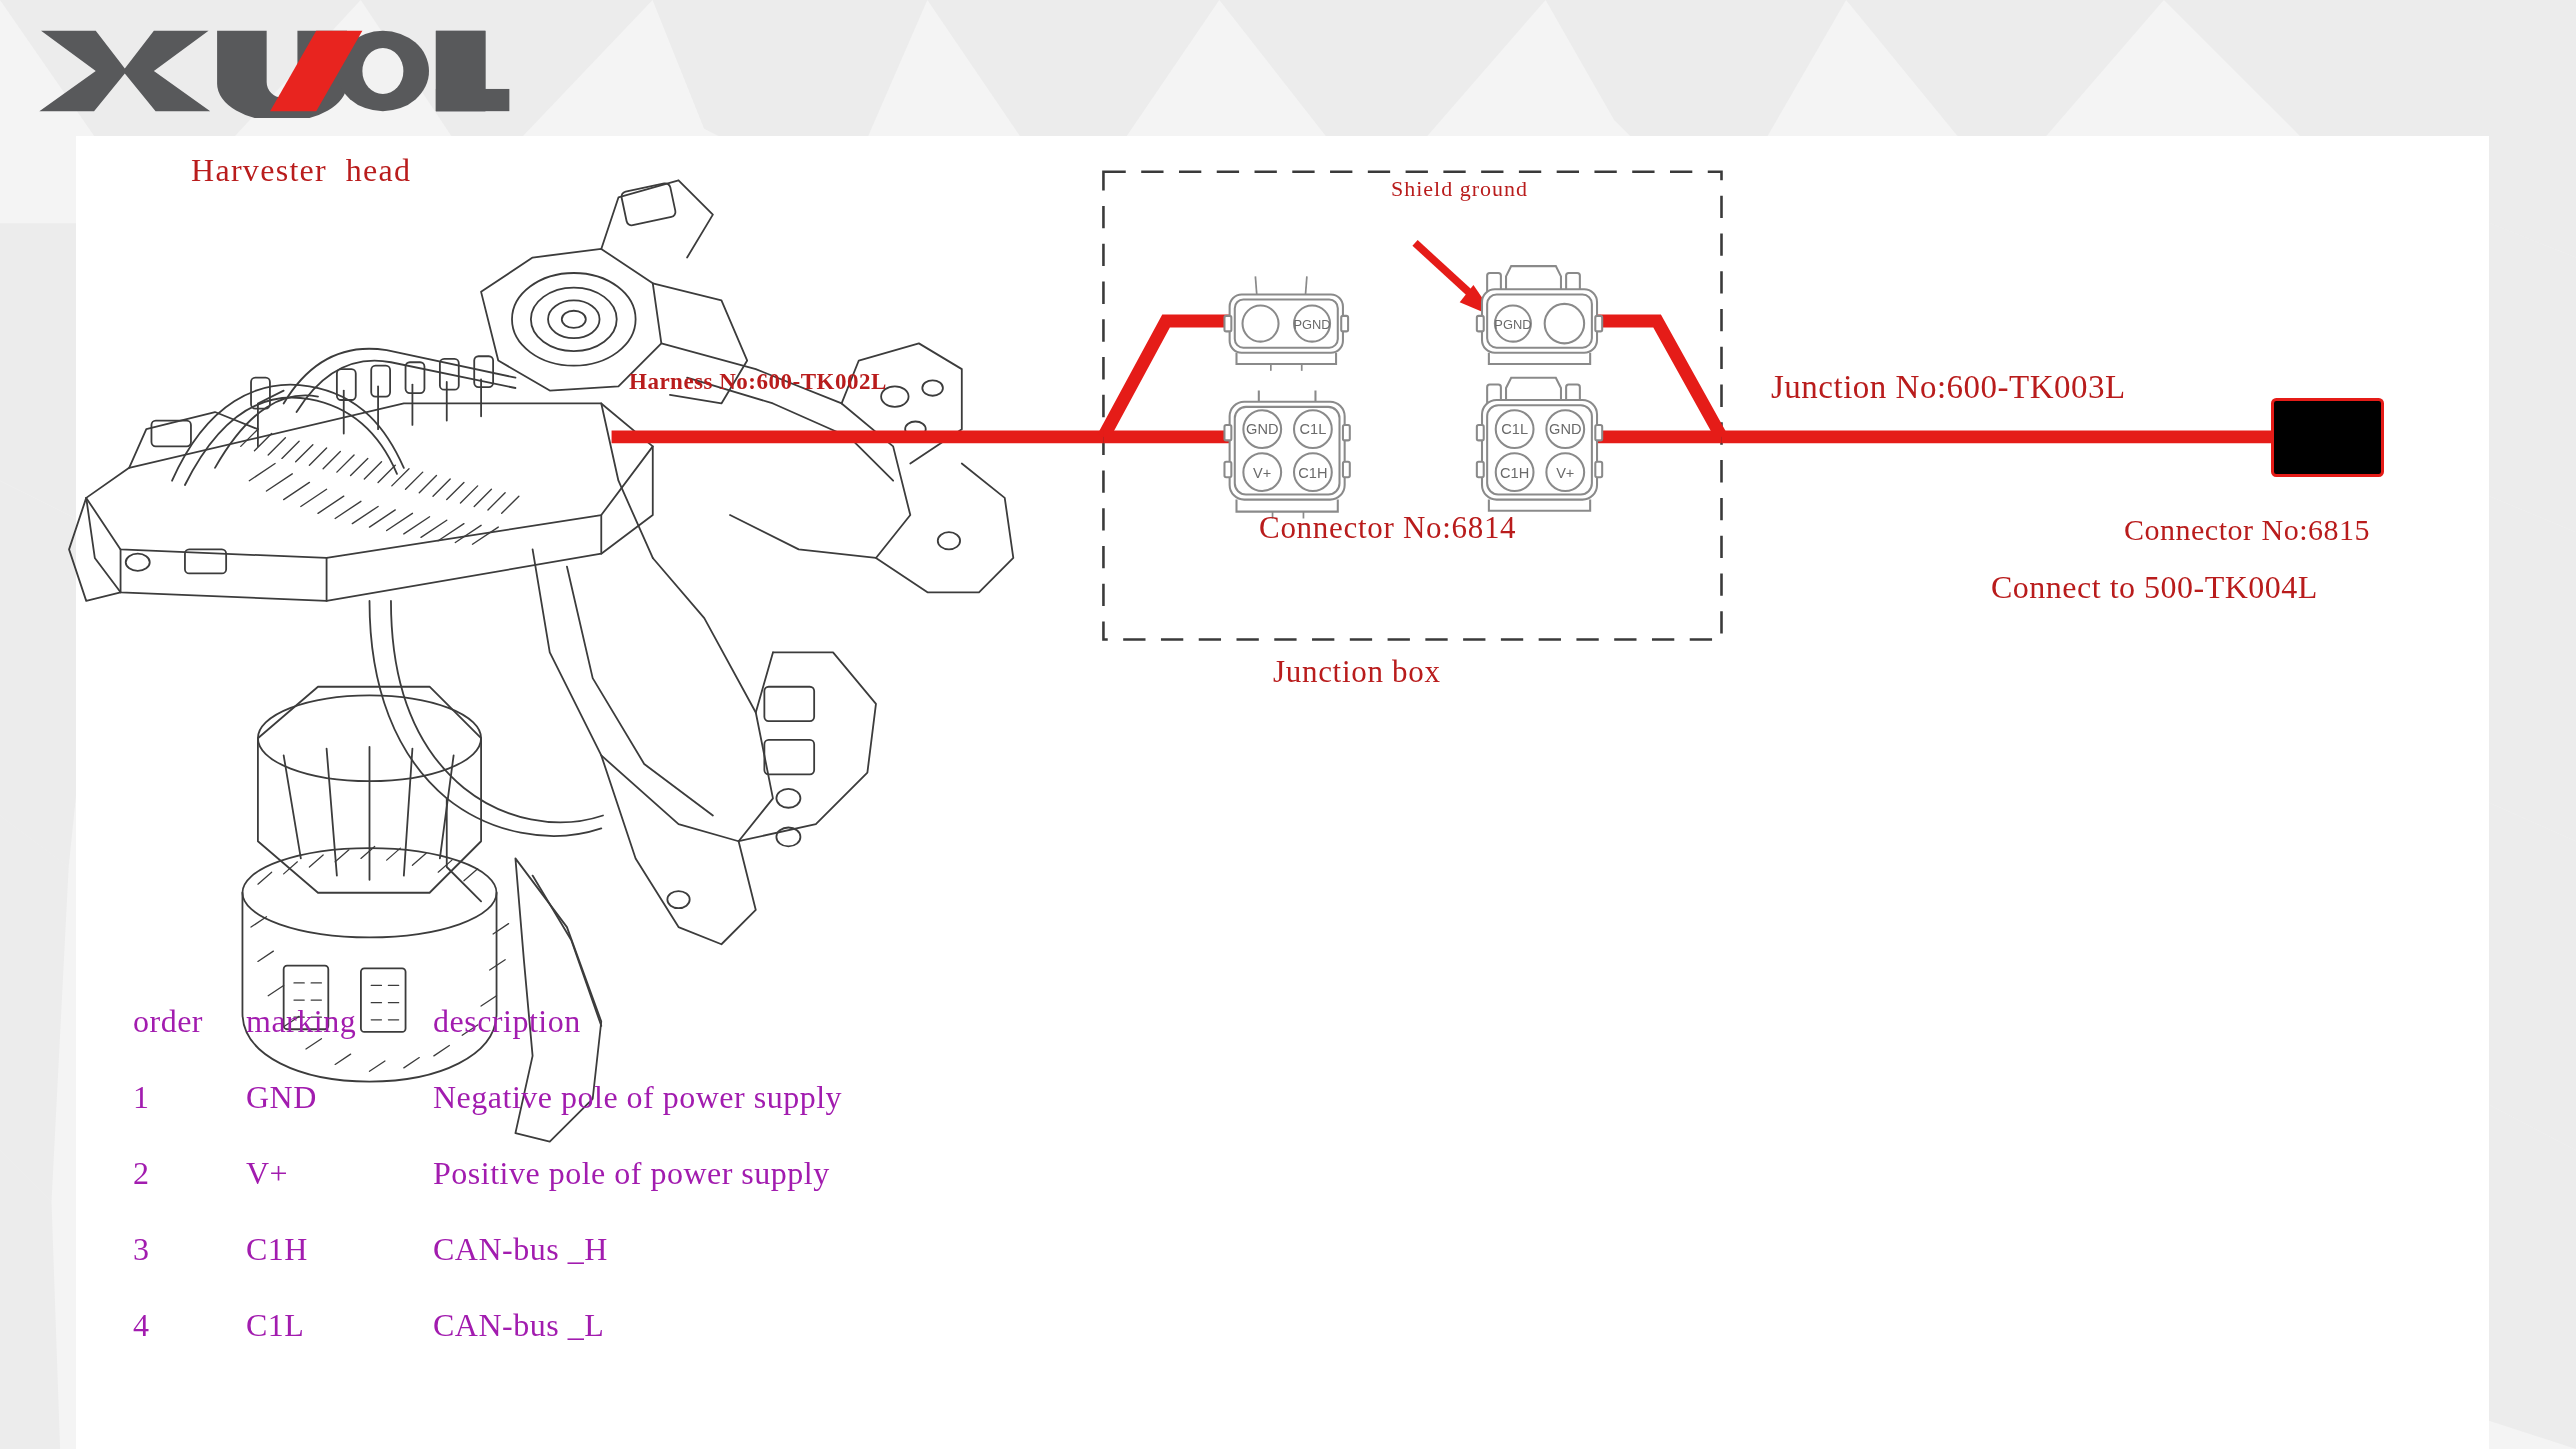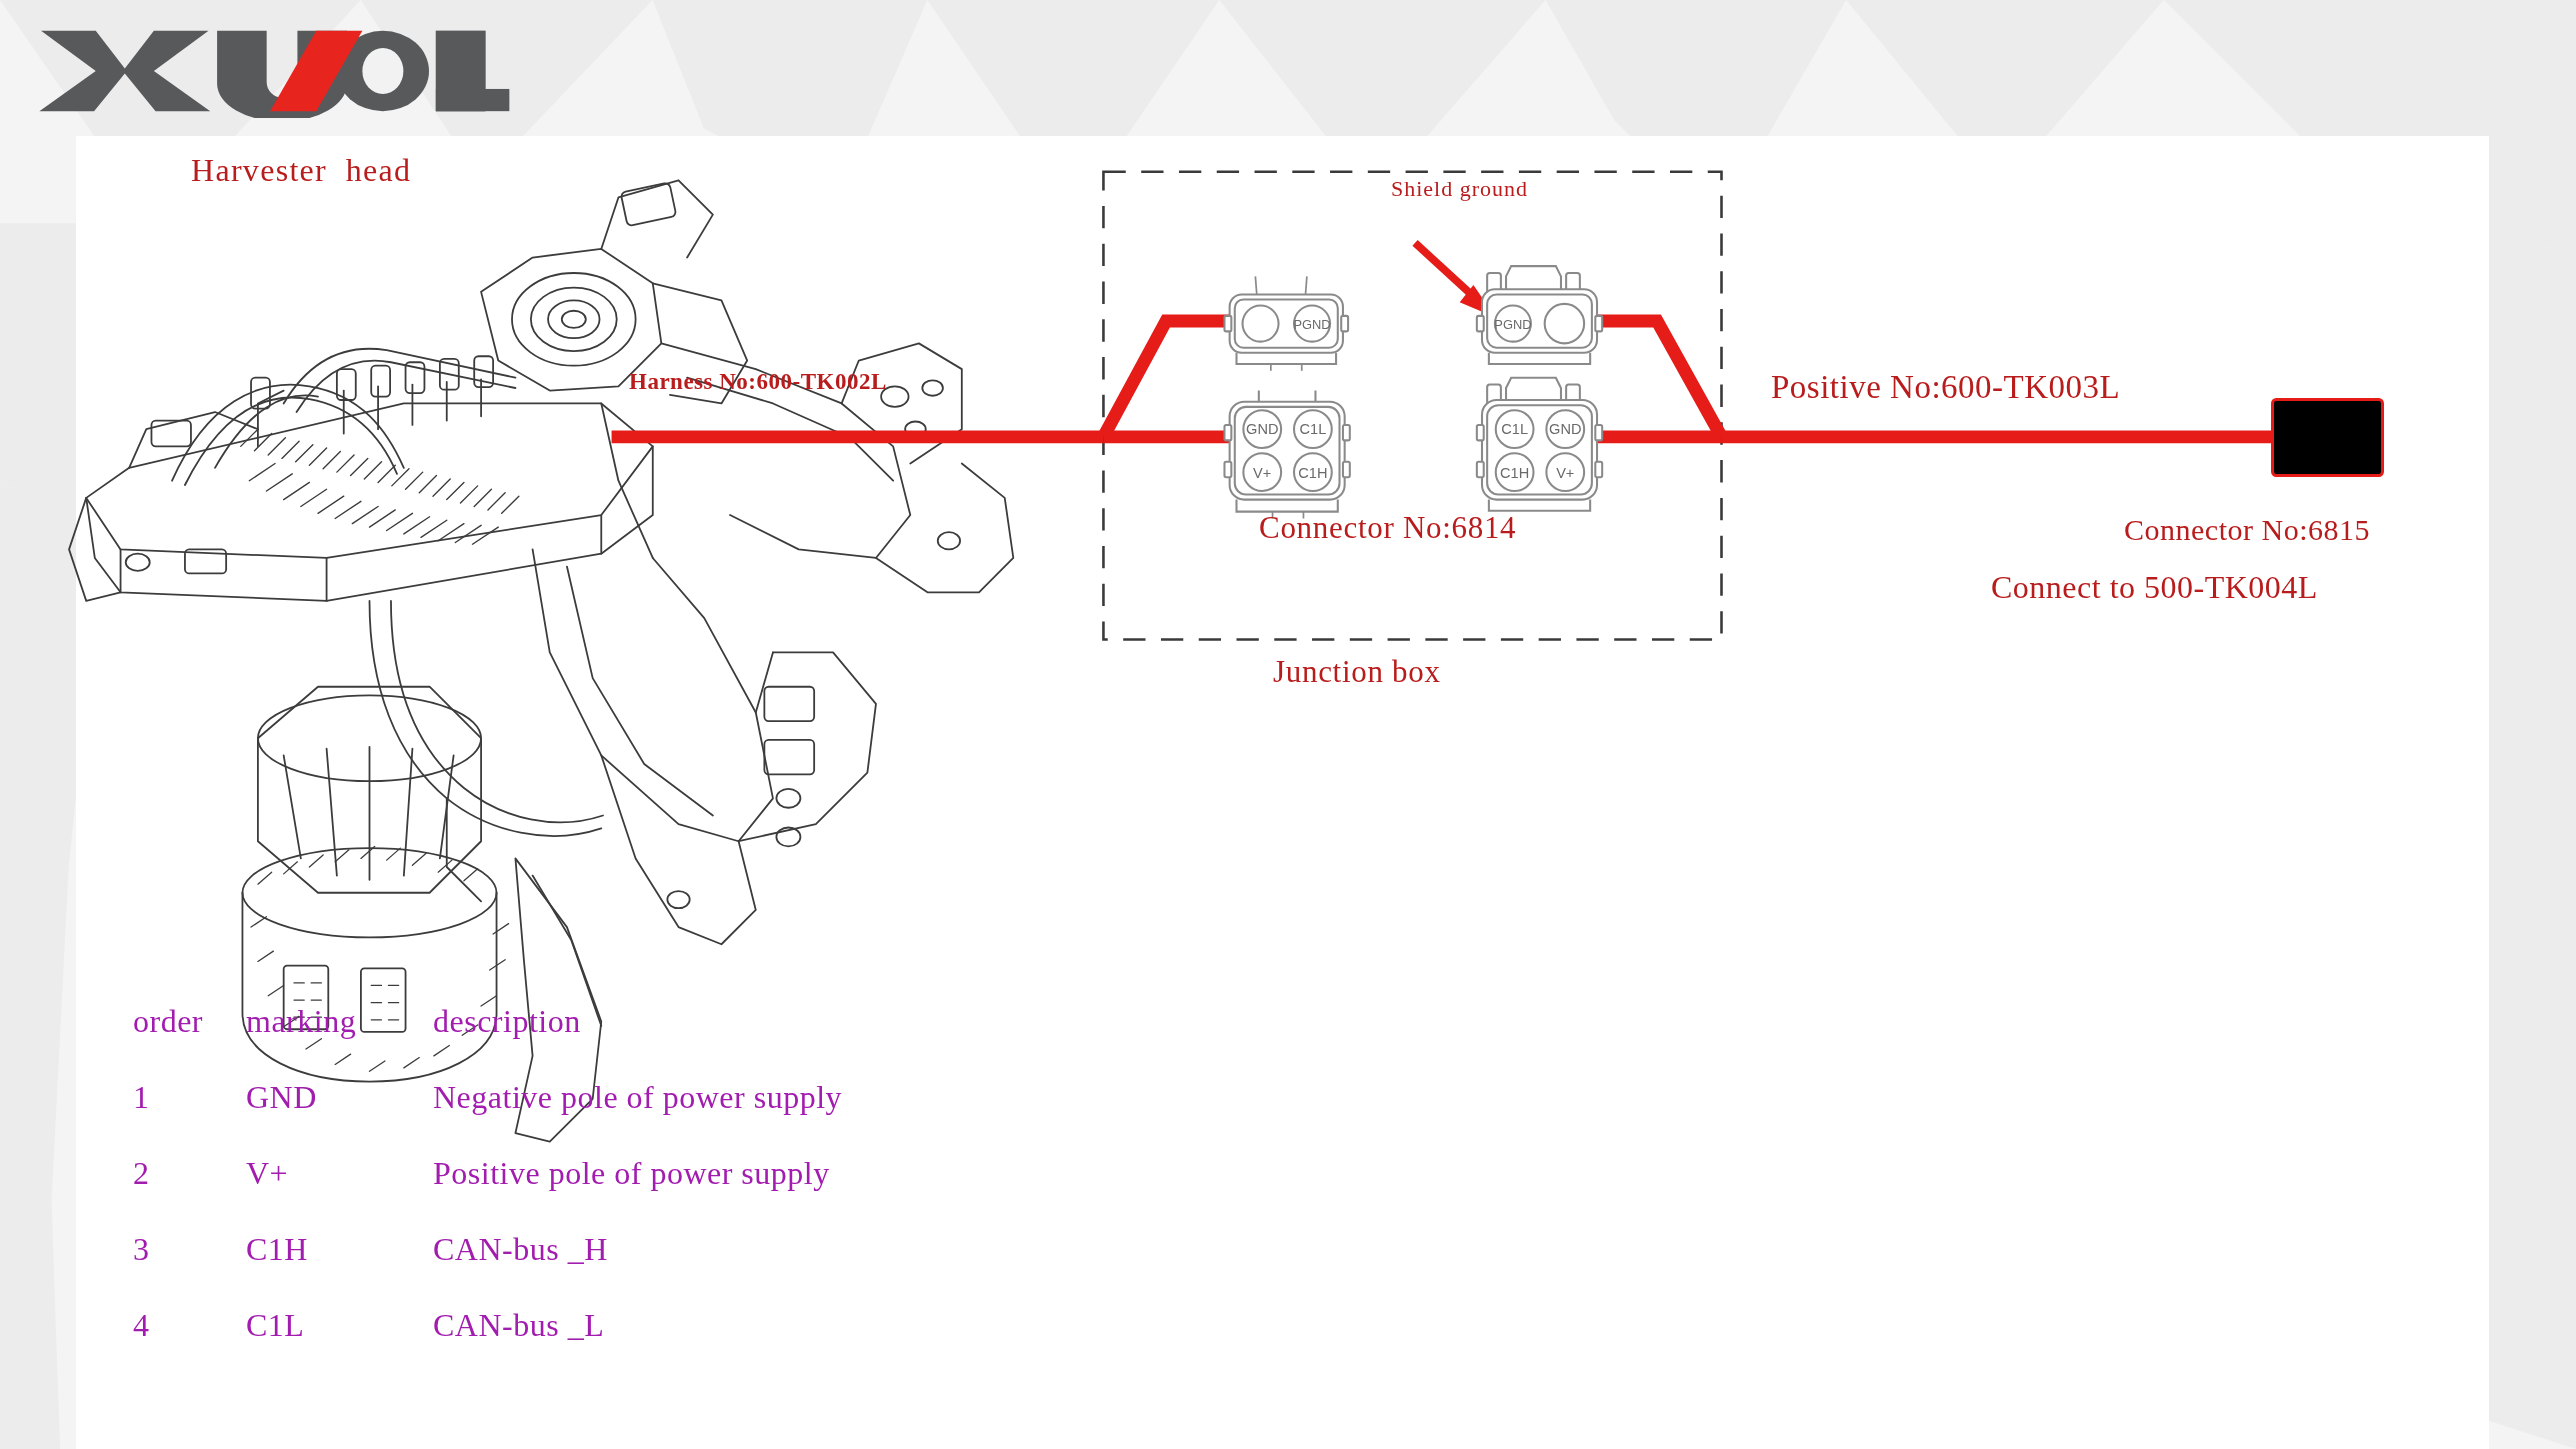--- a/index.html
+++ b/index.html
@@ -370,21 +370,21 @@
   </svg>
 
   <div class="black-box"></div>
 
   <div class="lbl lbl-harvester">Harvester  head</div>
 
   <div class="lbl lbl-shield">Shield ground</div>
 
   <div class="lbl lbl-h002">Harness No:600-TK002L</div>
 
-  <div class="lbl lbl-h003">Positive No:600-TK003L</div>
+  <div class="lbl lbl-h003">Junction No:600-TK003L</div>
 
   <div class="lbl lbl-conn6814">Connector No:6814</div>
 
   <div class="lbl lbl-junction">Junction box</div>
 
   <div class="lbl lbl-conn6815">Connector No:6815</div>
 
   <div class="lbl lbl-connect004">Connect to 500-TK004L</div>
 
   <div class="table-block">

